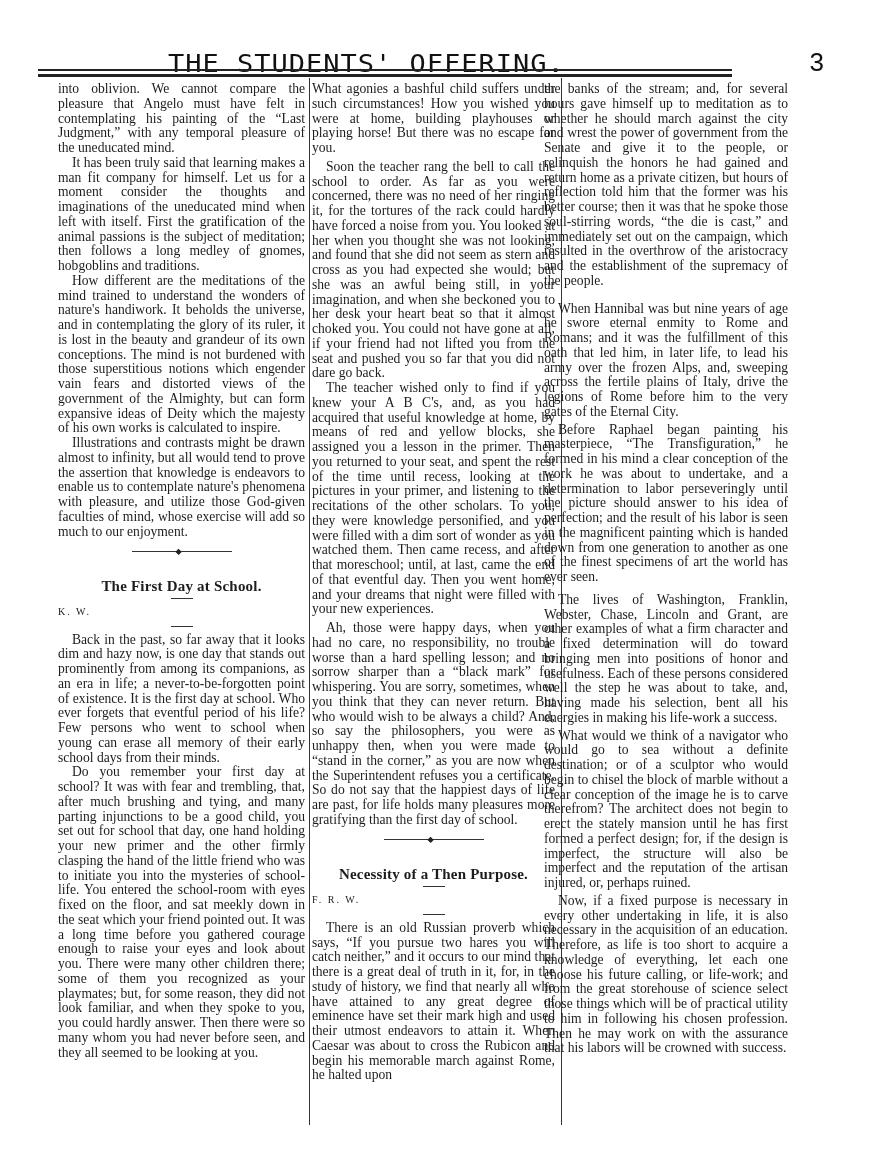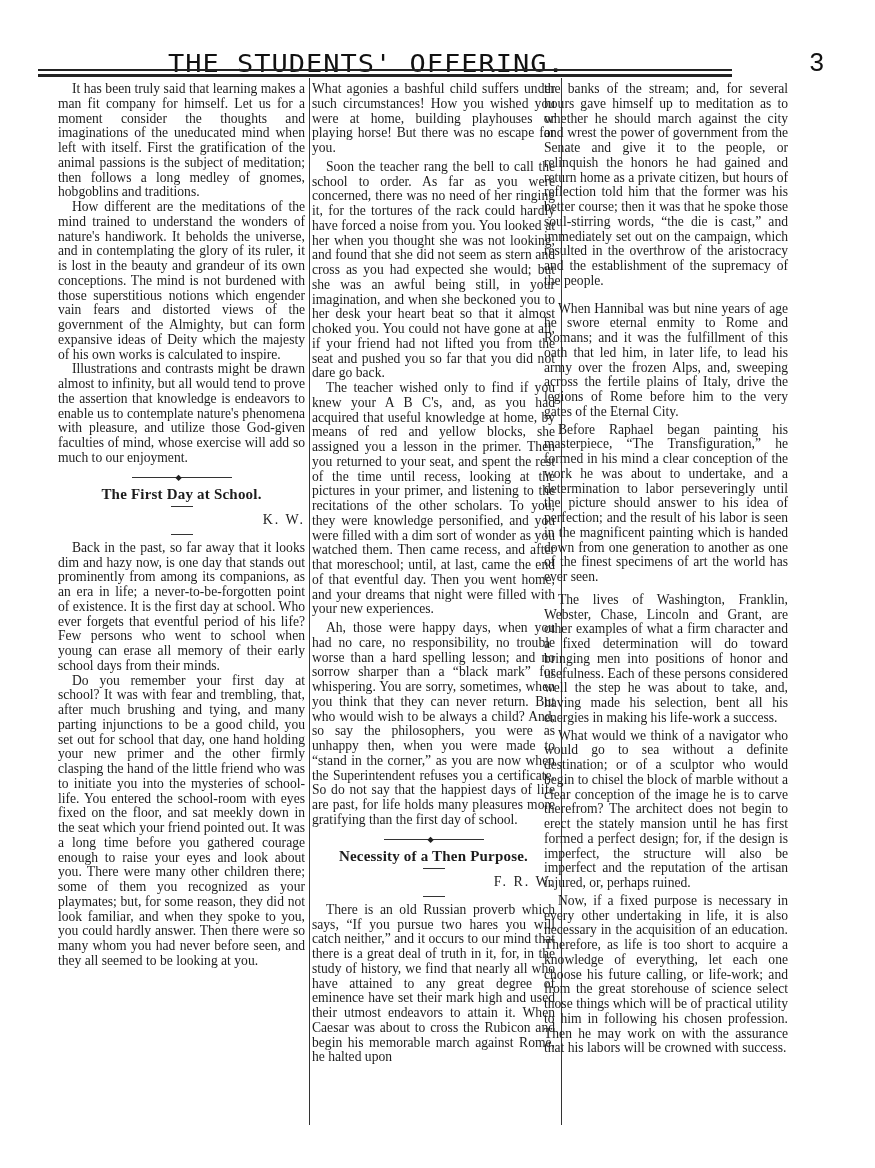--- a/index.html
+++ b/index.html
@@ -16,40 +16,41 @@
   .col p.noindent { text-indent: 0; }
   .col-left { left: 58px; width: 247px; }
   .col-mid { left: 312px; width: 243px; }
   .col-right { left: 544px; width: 244px; }
   .vrule { position: absolute; top: 78px; width: 1px; background: #333; }
   .vrule.a { left: 309px; height: 1047px; }
   .vrule.b { left: 561px; height: 1047px; }
   .article-break { text-align: center; margin: 4px 0 2px; }
   .ornament { display: inline-block; width: 100px; height: 1px; background: #333; position: relative; vertical-align: middle; }
   .ornament::after { content: "◆"; position: absolute; left: 44px; top: -6px; font-size: 8px; color: #222; }
-  .article-title { text-align: center; font-family: "Liberation Serif", serif; font-weight: bold; font-size: 15px; margin: 3px 0 4px; letter-spacing: 0.2px; }
+  .article-title { text-align: center; font-family: "Liberation Serif", serif; font-weight: bold; font-size: 15px; margin: 21px 0 4px; letter-spacing: 0.2px; }
   .short-rule { width: 22px; height: 1px; background: #333; margin: 3px auto; }
-  .byline { text-align: right; font-size: 14px; letter-spacing: 2px; margin: 6px 0; }
+  .byline { text-align: left; font-size: 10px; letter-spacing: 2px; margin: 6px 0; }
 </style>
 </head>
 <body>
 
 <header class="masthead">
   <div class="masthead-title">THE STUDENTS' OFFERING.</div>
   <div class="page-number">3</div>
 </header>
 <div class="rule-top"></div>
 <div class="rule-top r"></div>
 <div class="rule-top2"></div>
 <div class="rule-top2 r"></div>
 
 <div class="vrule a"></div>
 <div class="vrule b"></div>
 
 <section class="col col-left">
+  <p class="noindent">into oblivion. We cannot compare the pleasure that Angelo must have felt in contemplating his painting of the “Last Judgment,” with any temporal pleasure of the uneducated mind.</p>
   <p>It has been truly said that learning makes a man fit company for himself. Let us for a moment consider the thoughts and imaginations of the uneducated mind when left with itself. First the gratification of the animal passions is the subject of meditation; then follows a long medley of gnomes, hobgoblins and traditions.</p>
   <p>How different are the meditations of the mind trained to understand the wonders of nature's handiwork. It beholds the universe, and in contemplating the glory of its ruler, it is lost in the beauty and grandeur of its own conceptions. The mind is not burdened with those superstitious notions which engender vain fears and distorted views of the government of the Almighty, but can form expansive ideas of Deity which the majesty of his own works is calculated to inspire.</p>
   <p>Illustrations and contrasts might be drawn almost to infinity, but all would tend to prove the assertion that knowledge is endeavors to enable us to contemplate nature's phenomena with pleasure, and utilize those God-given faculties of mind, whose exercise will add so much to our enjoyment.</p>
   <div class="article-break"><span class="ornament"></span></div>
   <div class="article-title">The First Day at School.</div>
   <div class="short-rule"></div>
   <div class="byline">K. W.</div>
   <div class="short-rule"></div>
   <p style="margin-top:6px">Back in the past, so far away that it looks dim and hazy now, is one day that stands out prominently from among its companions, as an era in life; a never-to-be-forgotten point of existence. It is the first day at school. Who ever forgets that eventful period of his life? Few persons who went to school when young can erase all memory of their early school days from their minds.</p>
   <p>Do you remember your first day at school? It was with fear and trembling, that, after much brushing and tying, and many parting injunctions to be a good child, you set out for school that day, one hand holding your new primer and the other firmly clasping the hand of the little friend who was to initiate you into the mysteries of school-life. You entered the school-room with eyes fixed on the floor, and sat meekly down in the seat which your friend pointed out. It was a long time before you gathered courage enough to raise your eyes and look about you. There were many other children there; some of them you recognized as your playmates; but, for some reason, they did not look familiar, and when they spoke to you, you could hardly answer. Then there were so many whom you had never before seen, and they all seemed to be looking at you.</p>

